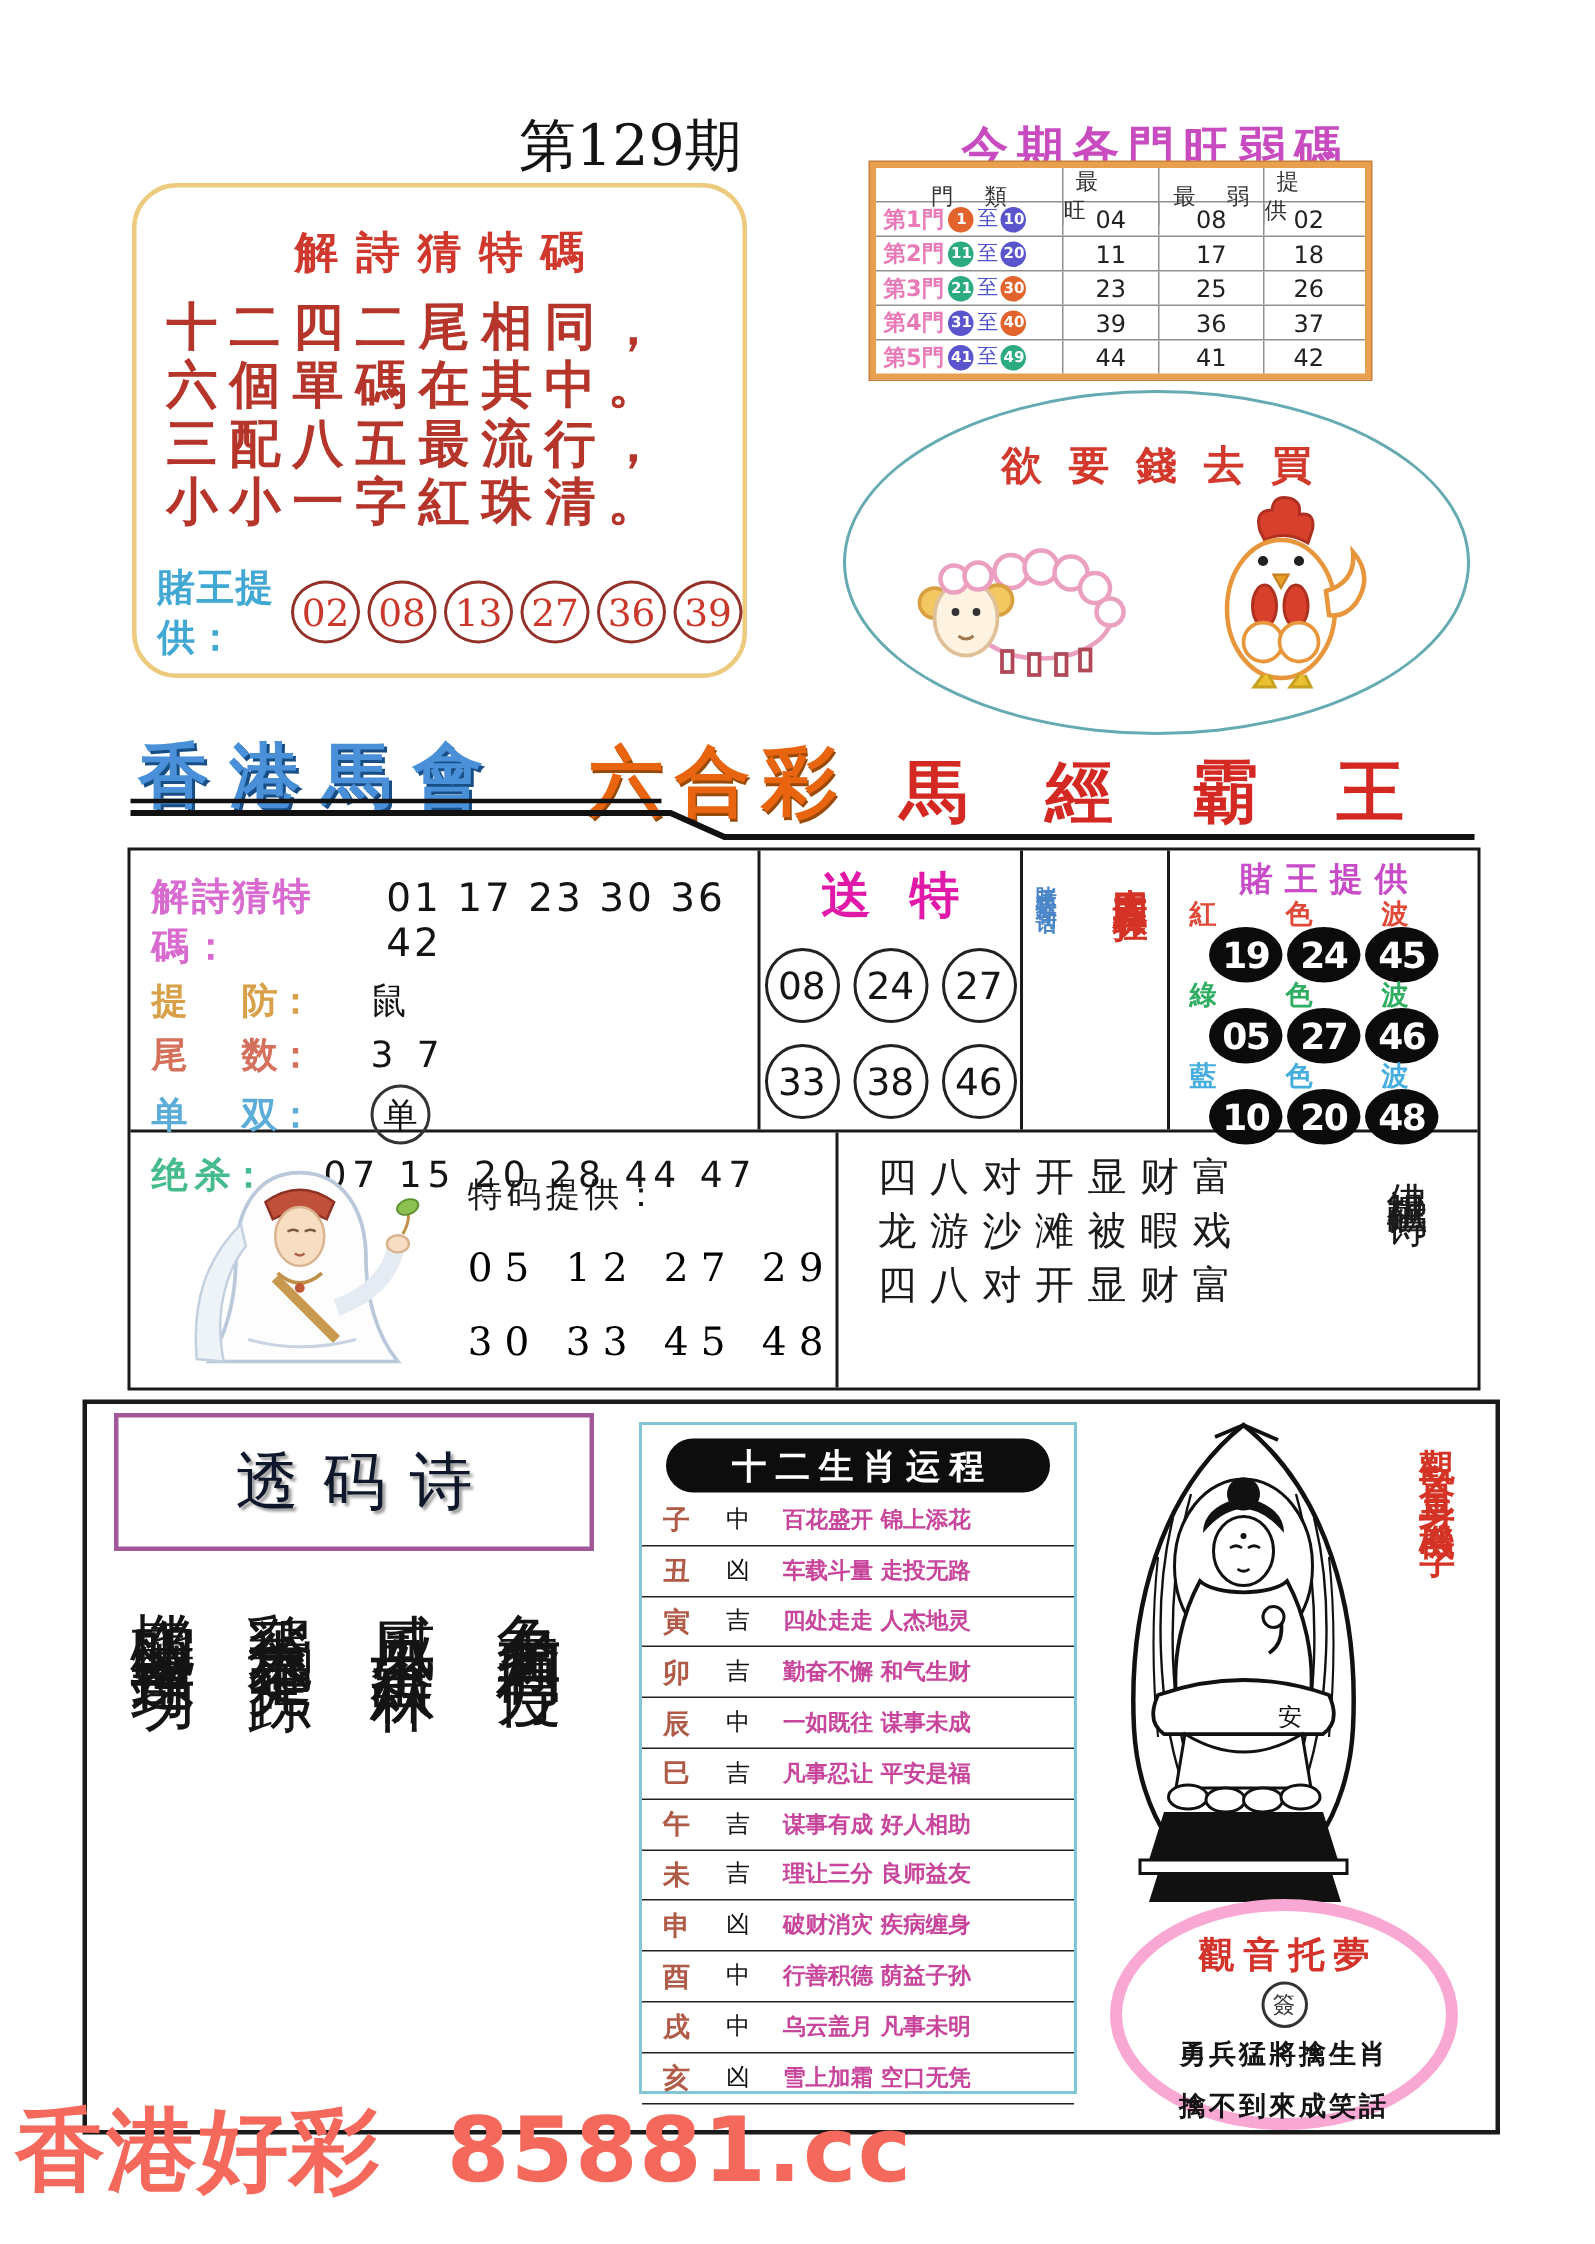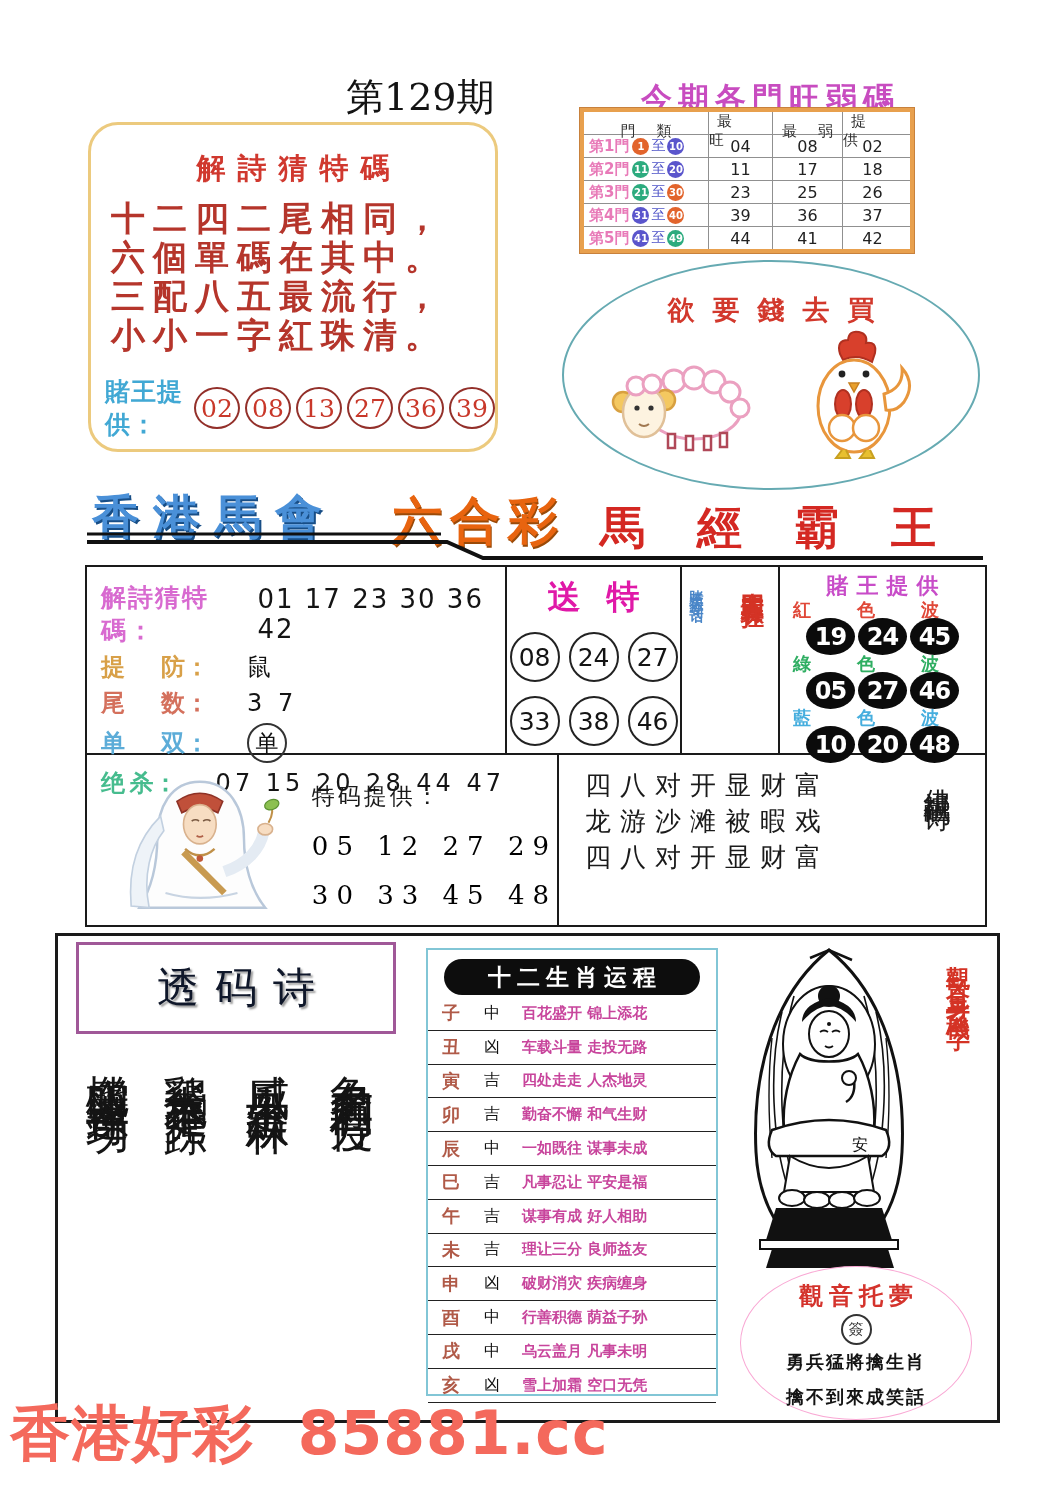--- a/index.html
+++ b/index.html
@@ -119,21 +119,21 @@
             align-items:center;justify-content:center;}
   .z-rows{margin-top:2px;}
   .z-row{display:grid;grid-template-columns:42px 38px 1fr;align-items:center;height:32.8px;
          padding-left:14px;border-bottom:1.6px solid #222;}
   .z-branch{color:#b05a48;font-size:18px;font-weight:bold;font-family:"DejaVu Serif",serif;}
   .z-luck{color:#111;font-size:16px;}
   .z-phrase{color:#c8459c;font-size:15px;font-weight:bold;white-space:nowrap;}
   .buddha{position:absolute;left:664px;top:6px;}
   #gy-vtitle{position:absolute;left:888px;top:10px;color:#d43325;font-size:24px;font-weight:bold;
              letter-spacing:10px;}
-  #dream-oval{position:absolute;left:682px;top:330px;width:232px;height:154px;border:1px solid #f9a8d4;
+  #dream-oval{position:absolute;left:682px;top:330px;width:232px;height:154px;border:8px solid #f9a8d4;
               border-radius:50%;text-align:center;background:#fff;box-sizing:border-box;}
   .dream-title{margin-top:13px;color:#d4332c;font-size:24px;font-weight:bold;letter-spacing:6px;text-indent:6px;}
   .seal{width:27px;height:27px;border:2px solid #333;border-radius:50%;margin:2px auto;font-size:15px;
         display:flex;align-items:center;justify-content:center;color:#333;font-family:"DejaVu Serif",serif;}
   .dream-line{font-size:18px;font-weight:bold;letter-spacing:2px;margin-top:5px;color:#141414;
               font-family:"DejaVu Serif",serif;}
   .dream-line.second{margin-top:11px;}
 
   
   #footer{position:absolute;left:10px;top:1394px;font-size:60px;font-weight:bold;color:#f4695c;

